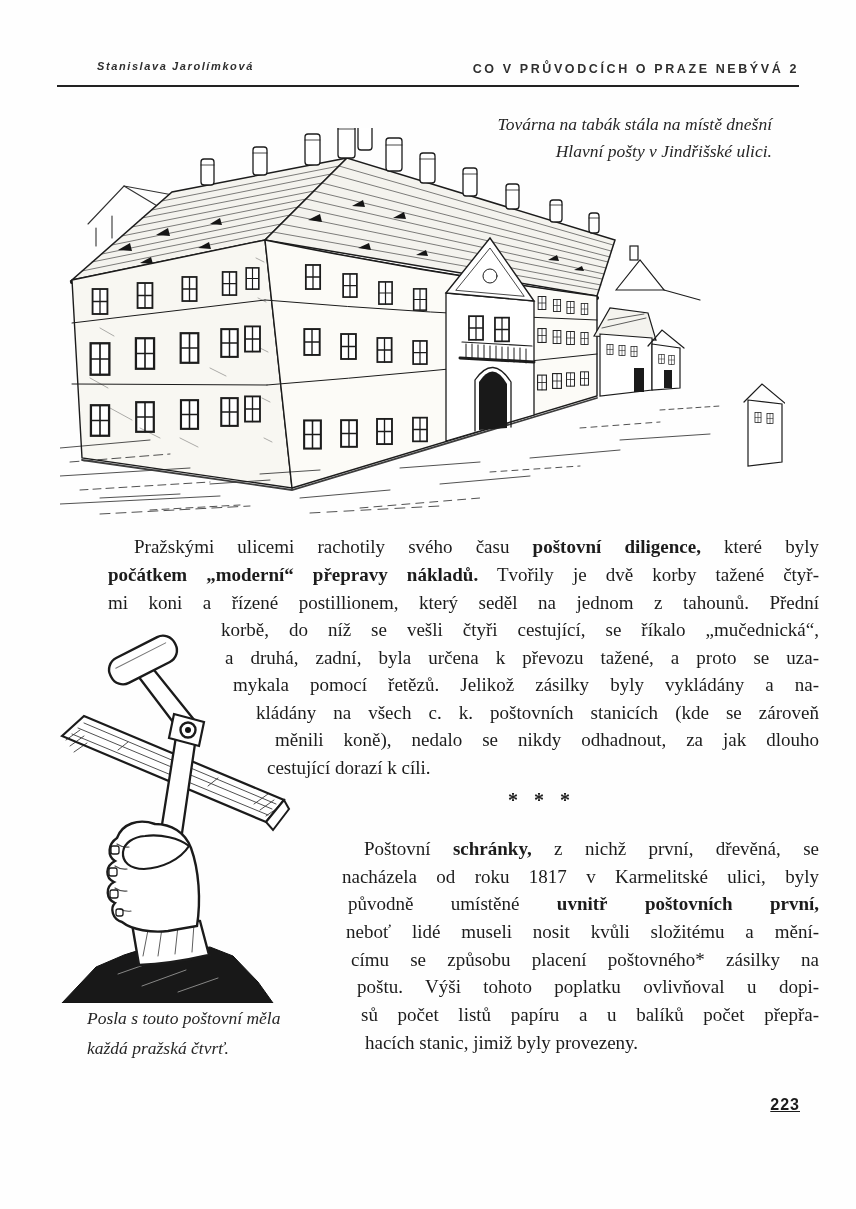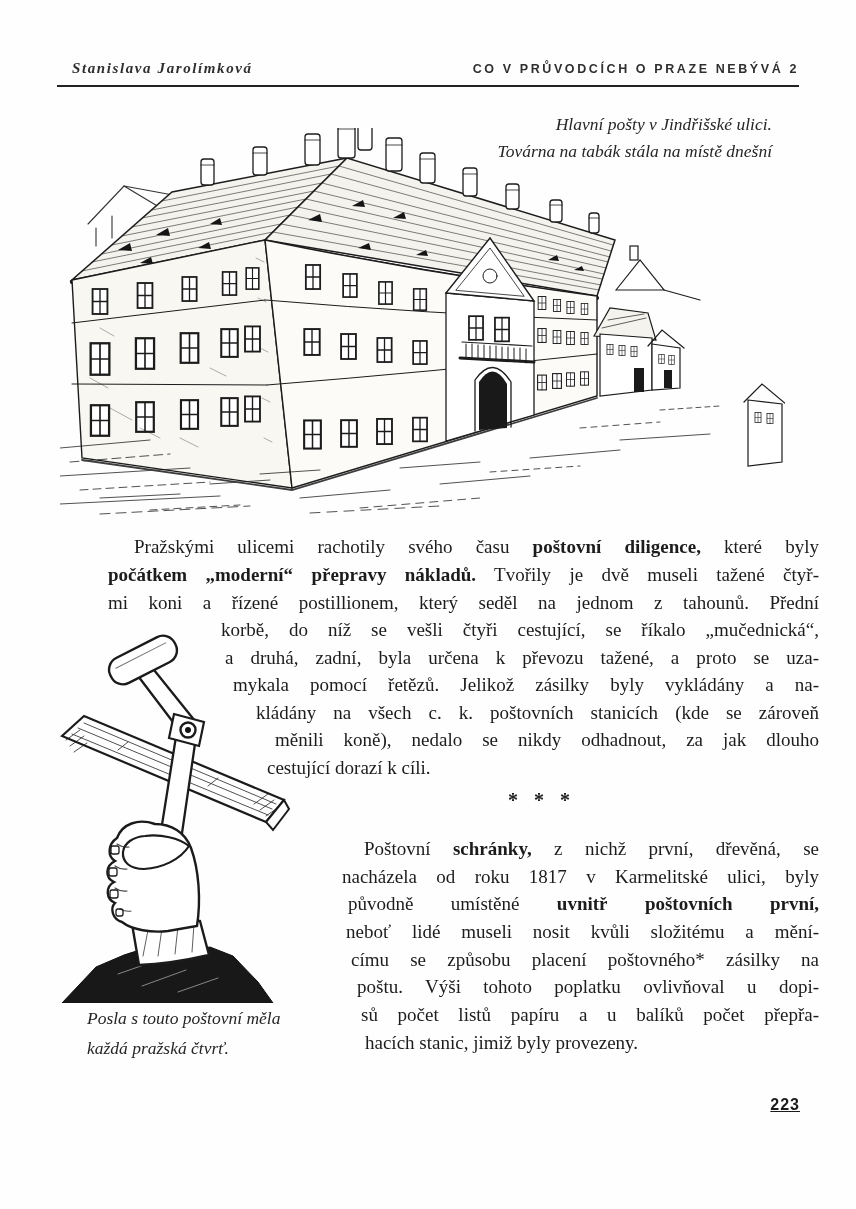--- a/index.html
+++ b/index.html
@@ -1,21 +1,21 @@
 <!DOCTYPE html>
 <html><head>
 <meta charset="utf-8">
 <style>
   html,body{margin:0;padding:0;background:#9a9a9a;}
   .page{position:relative;width:856px;height:1209px;margin:0 auto;background:#fefefe;
         font-family:"Liberation Serif","DejaVu Serif",serif;color:#1d1d1d;overflow:hidden;}
 
   
-  .hdr-author{position:absolute;left:72px;top:60px;font-family:Liberation Serif, serif;
-              font-style:italic;font-weight:bold;font-size:15px;letter-spacing:1.6px;color:#2f2f2f;}
+  .hdr-author{position:absolute;left:97px;top:60px;font-family:Liberation Sans, sans-serif;
+              font-style:italic;font-weight:bold;font-size:11px;letter-spacing:1.6px;color:#2f2f2f;}
   .hdr-title{position:absolute;right:57px;top:62px;font-family:"Liberation Sans","DejaVu Sans",sans-serif;
              font-weight:bold;font-size:12.5px;letter-spacing:2.6px;color:#2f2f2f;}
   .hdr-rule{position:absolute;left:57px;top:85px;width:742px;height:2px;background:#222;}
 
   
   .caption{font-style:italic;font-size:17.5px;color:#262626;}
   .caption-top{position:absolute;left:420px;top:111px;width:352px;text-align:right;line-height:26.5px;}
   .caption-bottom{position:absolute;left:87px;top:1003px;width:280px;text-align:left;line-height:30px;}
 
   
@@ -56,22 +56,22 @@
 </head>
 <body>
 
 <div class="page">
 
   <div class="hdr-author">Stanislava Jarolímková</div>
   <div class="hdr-title">CO V PRŮVODCÍCH O PRAZE NEBÝVÁ 2</div>
   <div class="hdr-rule"></div>
 
   <div class="caption caption-top">
+      <div>Továrna na tabák stála na místě dnešní</div>
       <div>Hlavní pošty v Jindřišské ulici.</div>
-      <div>Továrna na tabák stála na místě dnešní</div>
     </div>
 
   <svg class="illus" style="left:60px;top:128px;" width="725" height="390" viewBox="0 0 725 390">
     <defs>
       <symbol id="win" viewBox="0 0 10 16">
         <rect x="0.6" y="0.6" width="8.8" height="14.8" fill="#fff" stroke="#1c1c1c" stroke-width="1.1"></rect>
         <line x1="5" y1="1" x2="5" y2="15.4" stroke="#1c1c1c" stroke-width="0.8"></line>
         <line x1="1" y1="8" x2="9" y2="8" stroke="#1c1c1c" stroke-width="0.8"></line>
       </symbol>
     </defs>
@@ -284,21 +284,21 @@
         <line x1="0" y1="348" x2="130" y2="340"></line>
           <line x1="20" y1="362" x2="150" y2="354" stroke-dasharray="8 5"></line>
         <line x1="0" y1="376" x2="160" y2="368"></line>
           <line x1="40" y1="386" x2="190" y2="378" stroke-dasharray="10 6"></line>
       </g>
     </g>
   </svg>
 
   <div id="para1">
       <div class="line"><span>Pražskými ulicemi rachotily svého času </span><span class="b">poštovní diligence,</span><span> které byly</span></div>
-      <div class="line"><span class="b">počátkem „moderní“ přepravy nákladů.</span><span> Tvořily je dvě museli tažené čtyř-</span></div>
+      <div class="line"><span class="b">počátkem „moderní“ přepravy nákladů.</span><span> Tvořily je dvě korby tažené čtyř-</span></div>
       <div class="line"><span>mi koni a řízené postillionem, který seděl na jednom z tahounů. Přední</span></div>
       <div class="line"><span>korbě, do níž se vešli čtyři cestující, se říkalo „mučednická“,</span></div>
       <div class="line"><span>a druhá, zadní, byla určena k převozu tažené, a proto se uza-</span></div>
       <div class="line"><span>mykala pomocí řetězů. Jelikož zásilky byly vykládány a na-</span></div>
       <div class="line"><span>kládány na všech c. k. poštovních stanicích (kde se zároveň</span></div>
       <div class="line"><span>měnili koně), nedalo se nikdy odhadnout, za jak dlouho</span></div>
       <div class="line last"><span>cestující dorazí k cíli.</span></div>
     </div>
 
   <svg class="illus" style="left:58px;top:618px;" width="275" height="385" viewBox="0 0 275 385">

